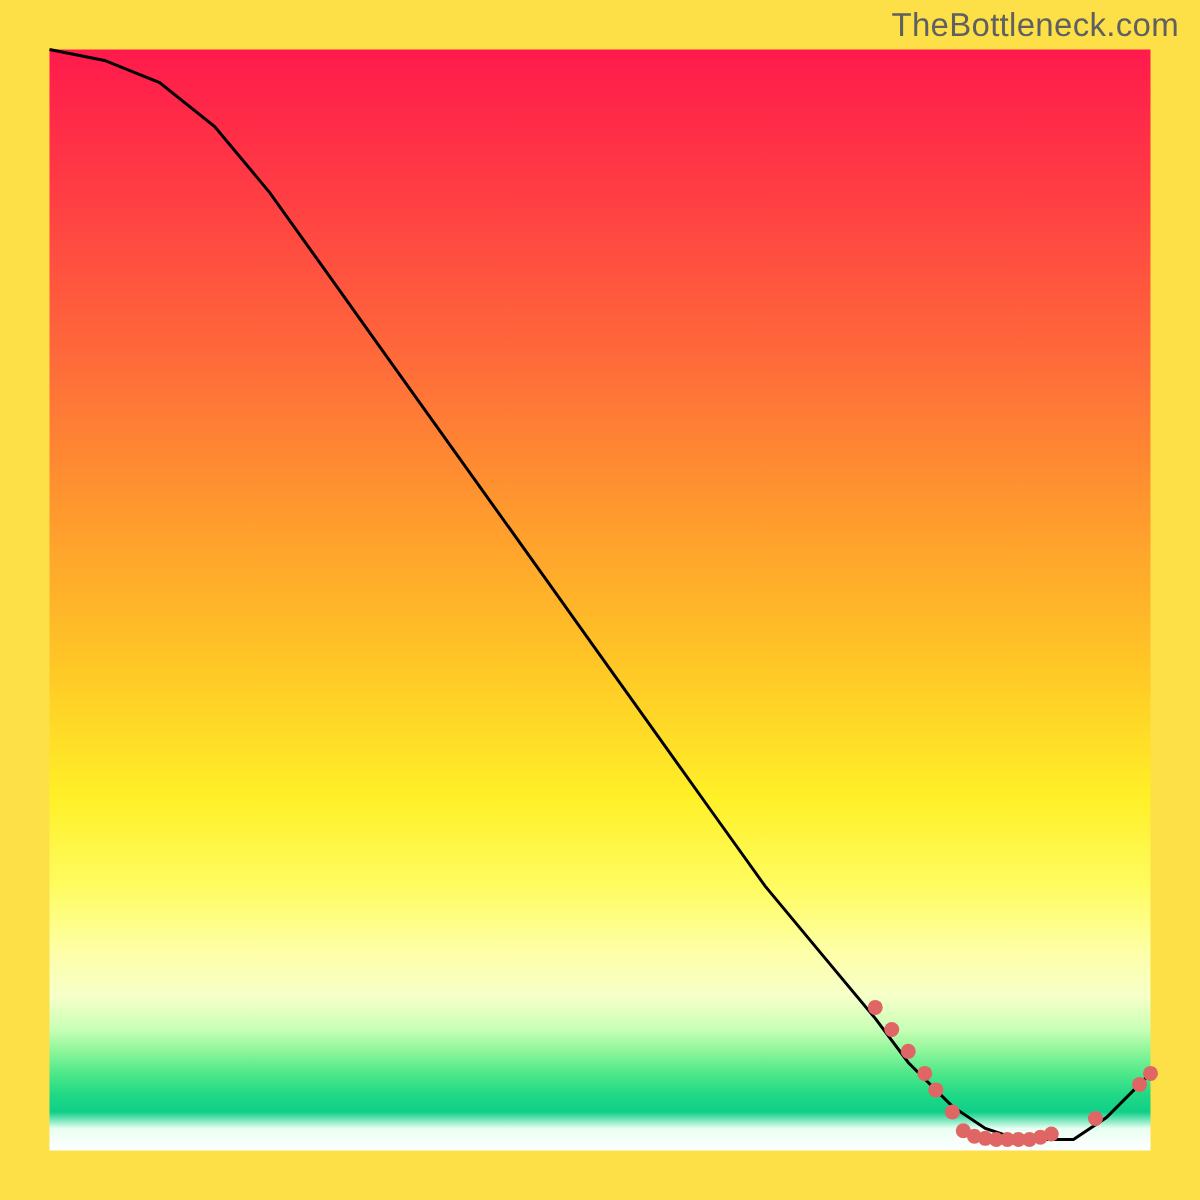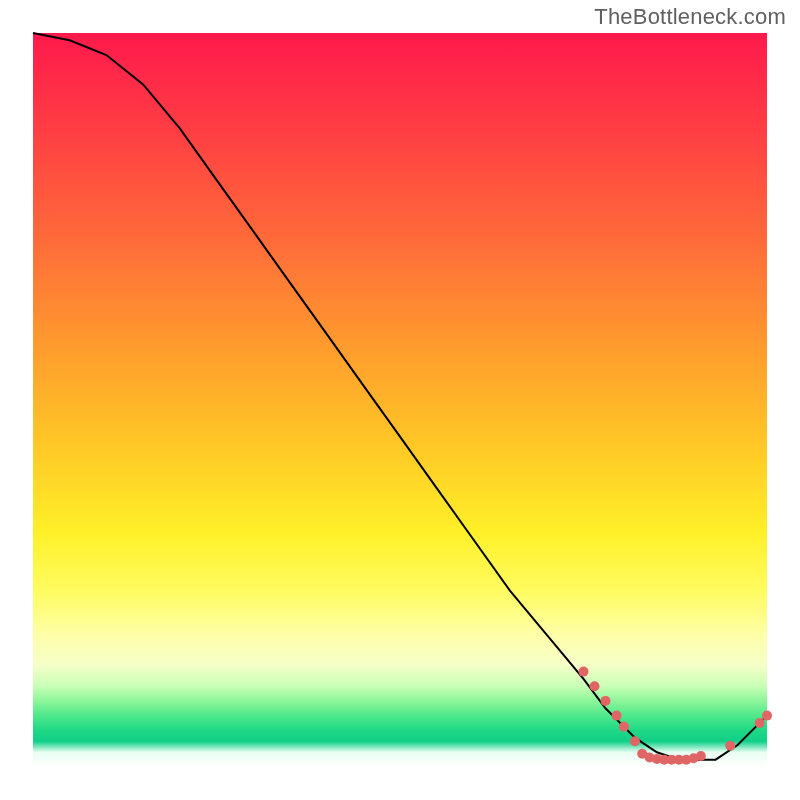--- a/index.html
+++ b/index.html
@@ -8,21 +8,21 @@
     width: 800px;
     height: 800px;
     background: #000;
     font-family: Arial, Helvetica, sans-serif;
     overflow: hidden;
   }
   .frame {
     position: relative;
     width: 800px;
     height: 800px;
-    background: #ffffff;
+    background: #fde047;
   }
   .watermark {
     position: absolute;
     top: 4px;
     right: 14px;
     color: #606060;
     font-size: 22px;
     font-weight: 500;
     letter-spacing: 0.2px;
     user-select: none;

